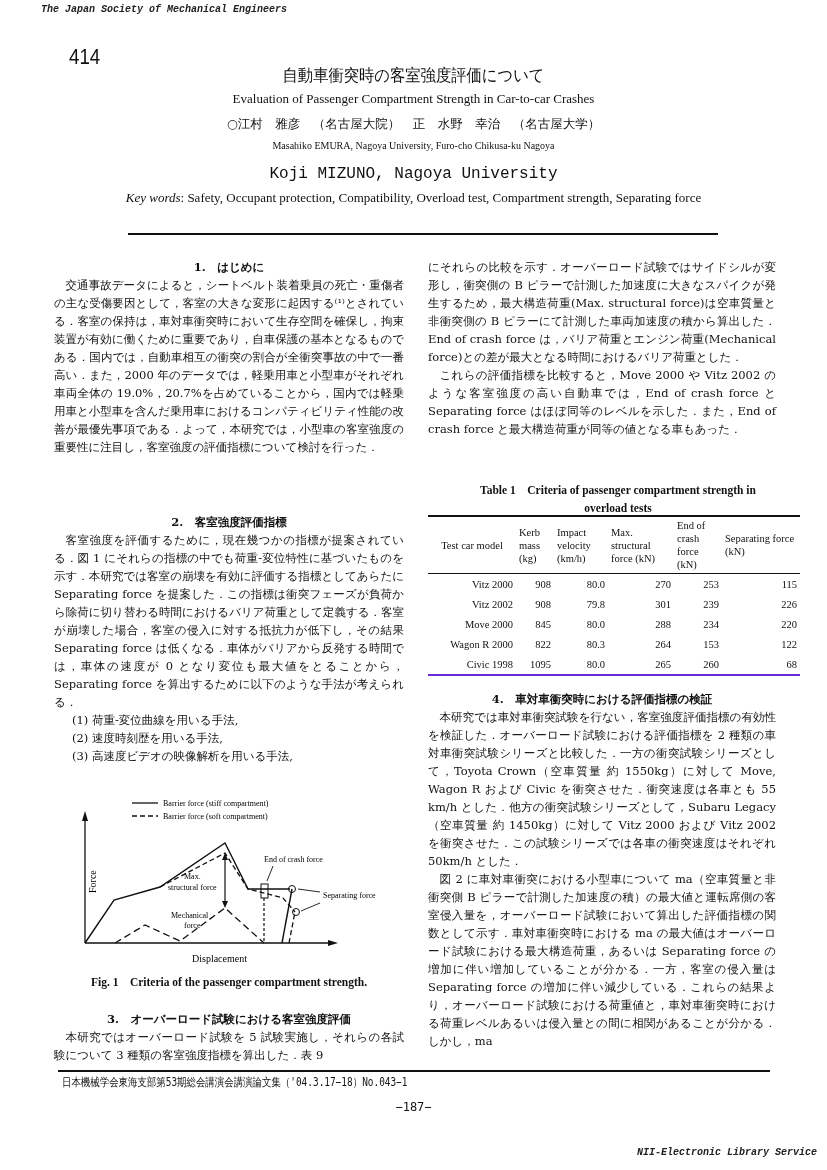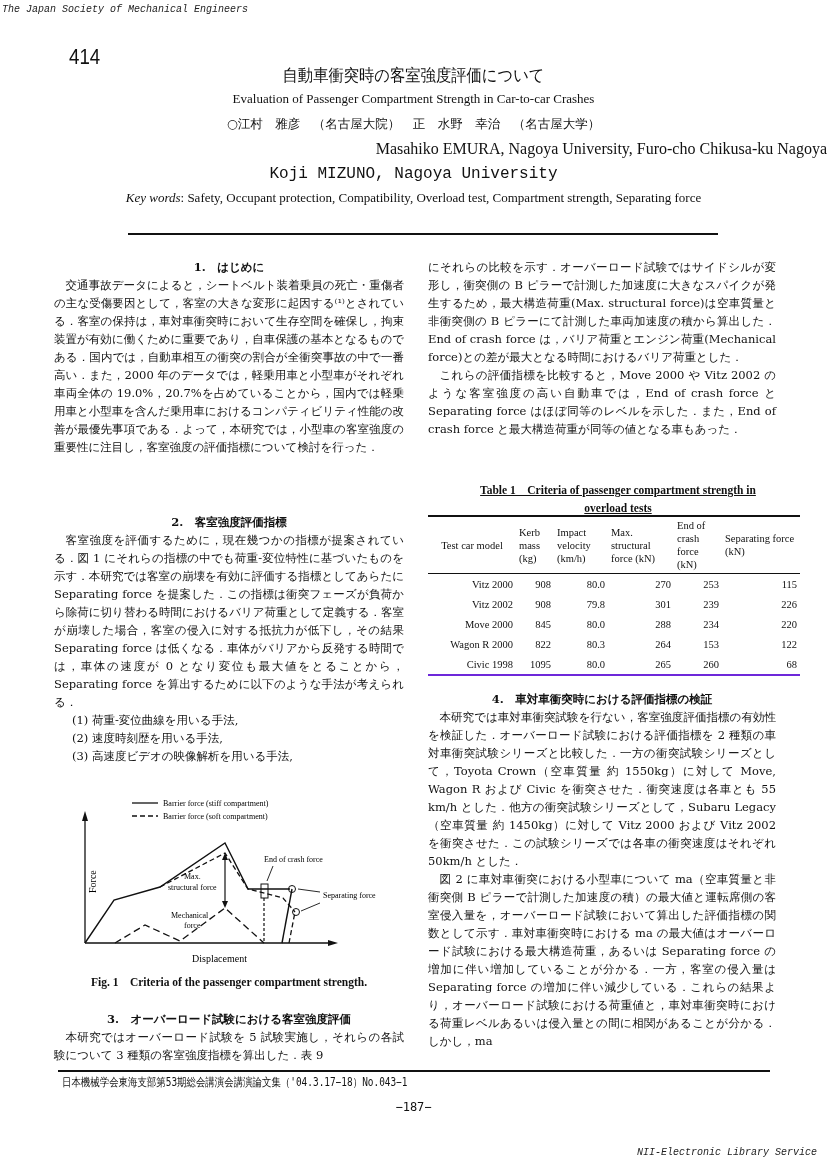--- a/index.html
+++ b/index.html
@@ -1,43 +1,43 @@
 <!DOCTYPE html>
 <html><head>
 <meta charset="utf-8">
 <style>
   html, body { margin: 0; padding: 0; background: #ffffff; }
   body { width: 827px; height: 1170px; position: relative; overflow: hidden; color: #111; font-family: "Liberation Serif", "DejaVu Serif", serif; }
   .abs { position: absolute; }
-  .mono-it { font-family: "Liberation Mono", "DejaVu Sans Mono", monospace; font-style: italic; font-weight: normal; font-size: 10px; color: #222; }
+  .mono-it { font-family: "Liberation Mono", "DejaVu Sans Mono", monospace; font-style: italic; font-weight: bold; font-size: 10px; color: #222; margin-left: 39px; }
   #society { left: 2px; top: 4px; }
   #nii { right: 10px; top: 1147px; }
   #paper-no { left: 69px; top: 44px; font-family: "Liberation Sans", "DejaVu Sans", sans-serif; font-size: 22px; transform: scaleX(0.85); transform-origin: left; }
   .center { left: 0; width: 827px; text-align: center; }
   #title-ja { top: 64px; font-size: 17px; font-family: "DejaVu Serif", serif; transform: scaleX(0.9); }
   #title-en { top: 91px; font-size: 13px; }
   #authors-ja { top: 116px; font-size: 12.5px; font-family: "DejaVu Serif", serif; word-spacing: 2px; }
-  #aff1 { top: 140px; font-size: 16px; text-align: right; }
+  #aff1 { top: 140px; font-size: 10px; }
   #aff2 { top: 165px; font-size: 16px; font-family: Liberation Mono, monospace; }
   #keywords { top: 190px; font-size: 13px; }
   #keywords i { font-style: italic; }
   .rule { background: #111; height: 2px; }
   #top-rule { left: 128px; top: 233px; width: 590px; }
   .col { position: absolute; font-size: 11.5px; line-height: 18px; font-family: "DejaVu Serif", serif; text-align: justify; }
   .col p { margin: 0; text-indent: 1em; }
   .col h3 { margin: 0; font-size: 11.5px; font-weight: bold; text-align: center; line-height: 18px; }
   #col-left-a { left: 54px; top: 258px; width: 350px; }
   #col-left-b { left: 54px; top: 513px; width: 350px; }
   .list { margin: 0; padding-left: 18px; list-style: none; }
   .list li { line-height: 18px; }
   #fig { left: 70px; top: 795px; width: 330px; height: 170px; }
   #fig-caption { left: 54px; top: 975px; width: 350px; text-align: center; font-weight: bold; font-size: 11.5px; font-family: "Liberation Serif", serif; }
   #col-left-c { left: 54px; top: 1010px; width: 350px; }
   #col-right-a { left: 428px; top: 258px; width: 348px; }
-  #table-caption { left: 428px; top: 481px; width: 380px; text-align: center; font-weight: bold; font-size: 11.5px; line-height: 18px; text-decoration: underline; }
+  #table-caption { left: 428px; top: 481px; width: 380px; text-align: center; font-weight: bold; font-size: 11.5px; line-height: 18px; }
   #table1 { left: 428px; top: 515px; width: 372px; border-collapse: collapse; font-size: 10.5px; font-family: "Liberation Serif", serif; }
   #table1 th { font-weight: normal; text-align: left; vertical-align: middle; line-height: 13px; padding: 2px 3px; border-top: 2px solid #111; border-bottom: 1.5px solid #111; }
   #table1 td { text-align: right; line-height: 15px; padding: 2.5px 3px; }
   #table1 tbody tr:last-child td { border-bottom: 2px solid #6d28d9; }
   #table1 th.first { text-align: center; }
   #col-right-b { left: 428px; top: 690px; width: 348px; }
   #bottom-rule { left: 58px; top: 1070px; width: 712px; height: 1.5px; }
   #footer-ja { left: 62px; top: 1075px; font-size: 11.5px; font-family: "DejaVu Sans Mono", monospace; transform: scaleX(0.82); transform-origin: left; }
   #page-num { top: 1100px; font-size: 12px; font-family: "DejaVu Sans Mono", monospace; }
   svg text { font-family: "Liberation Serif", serif; }

